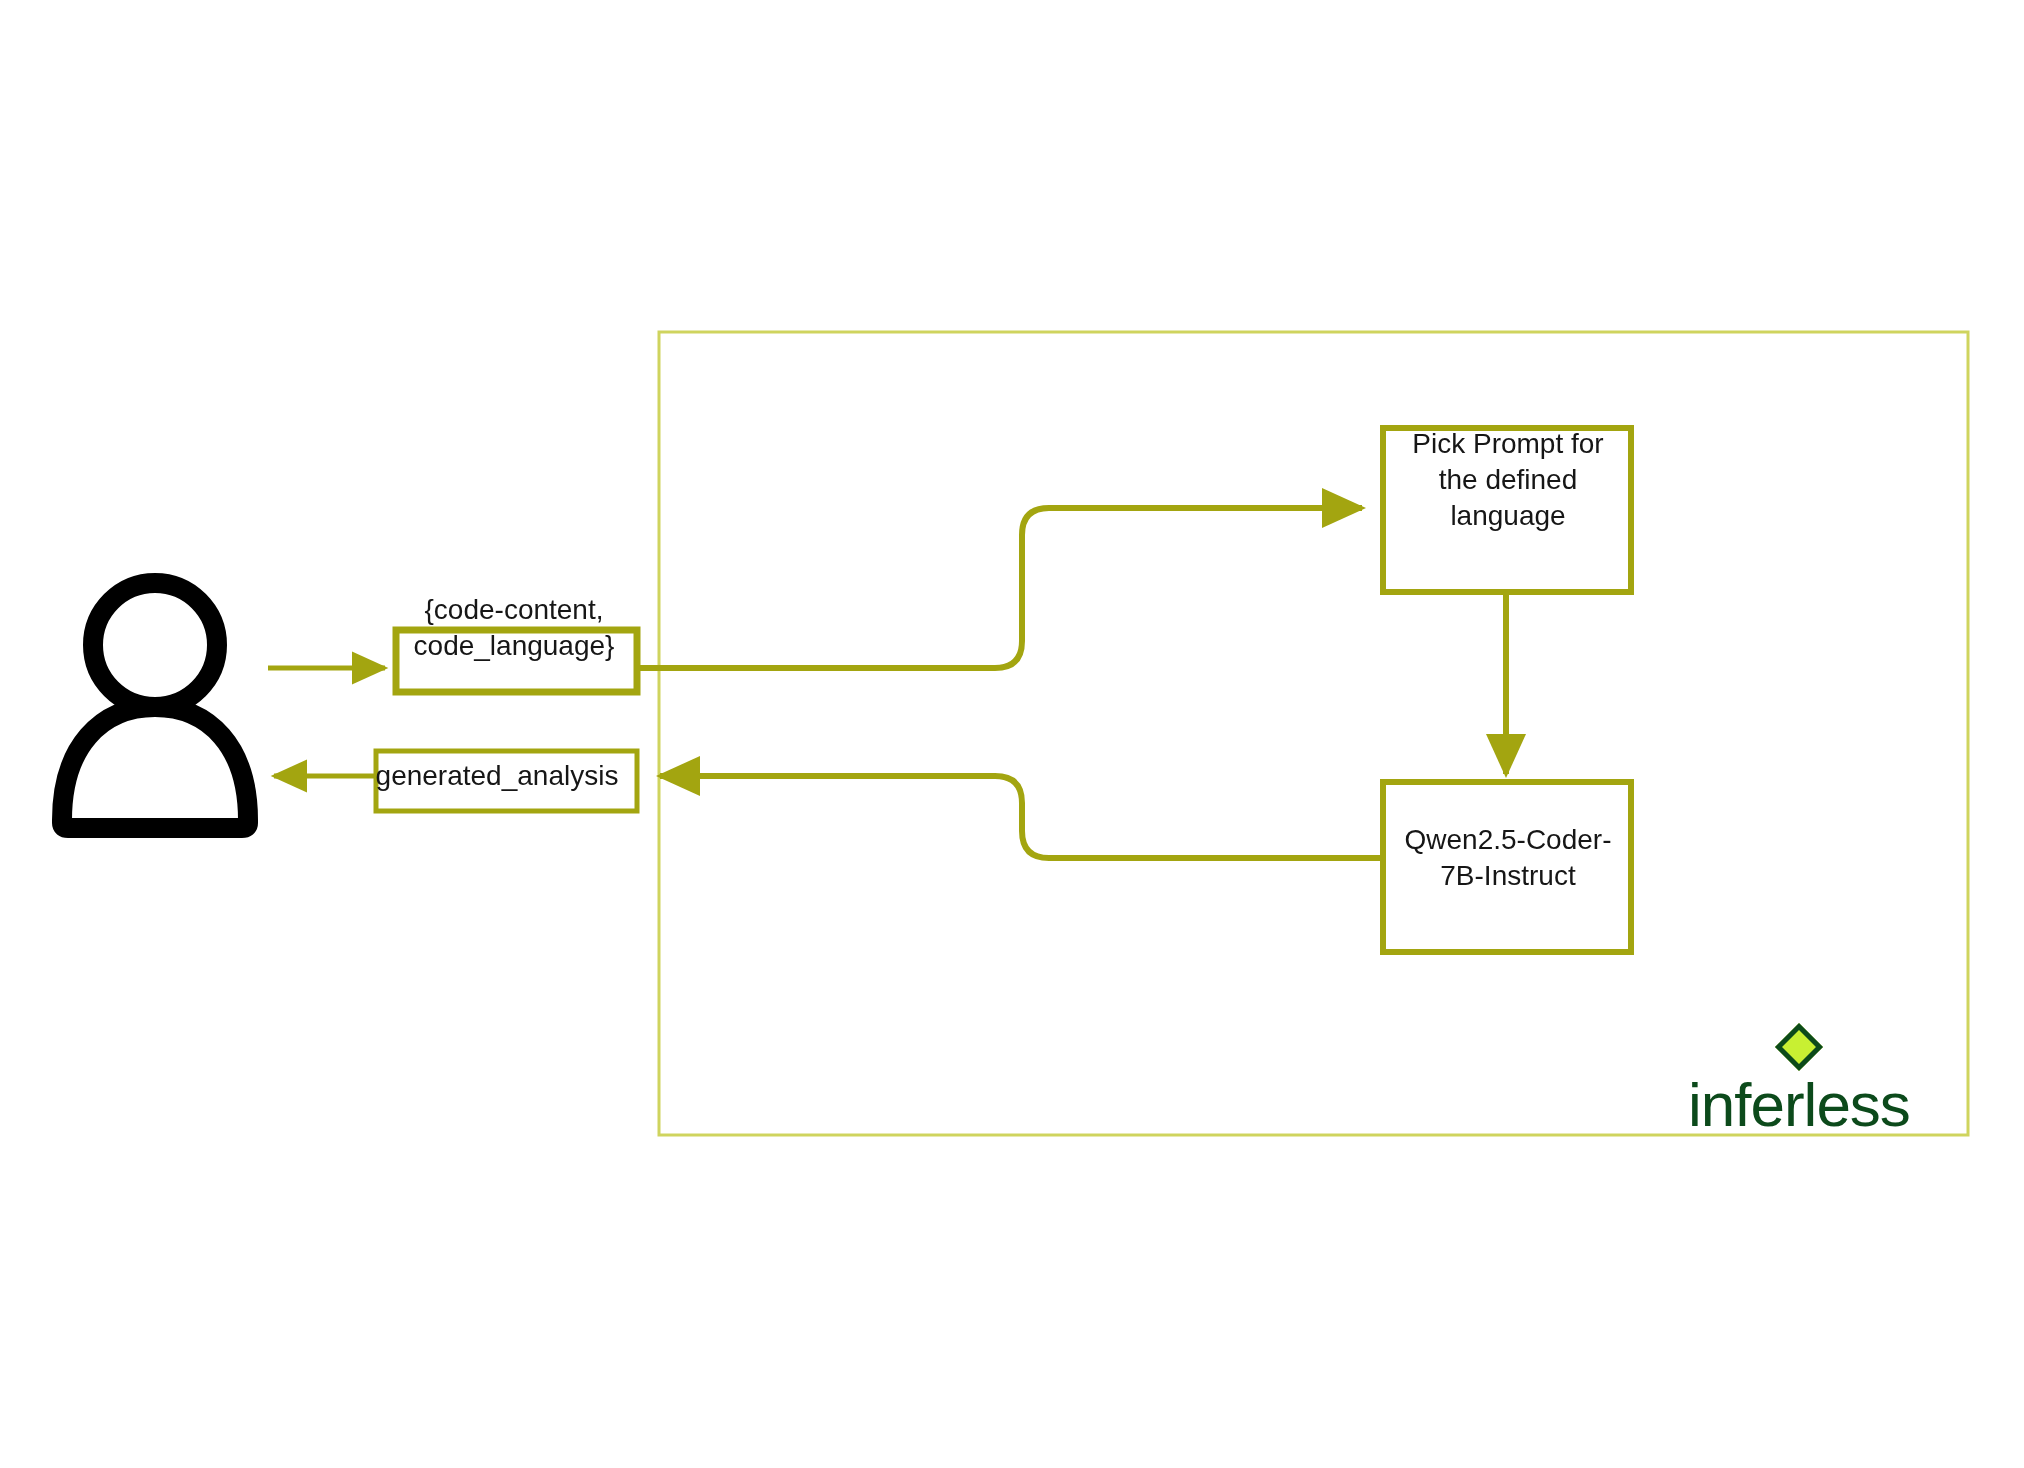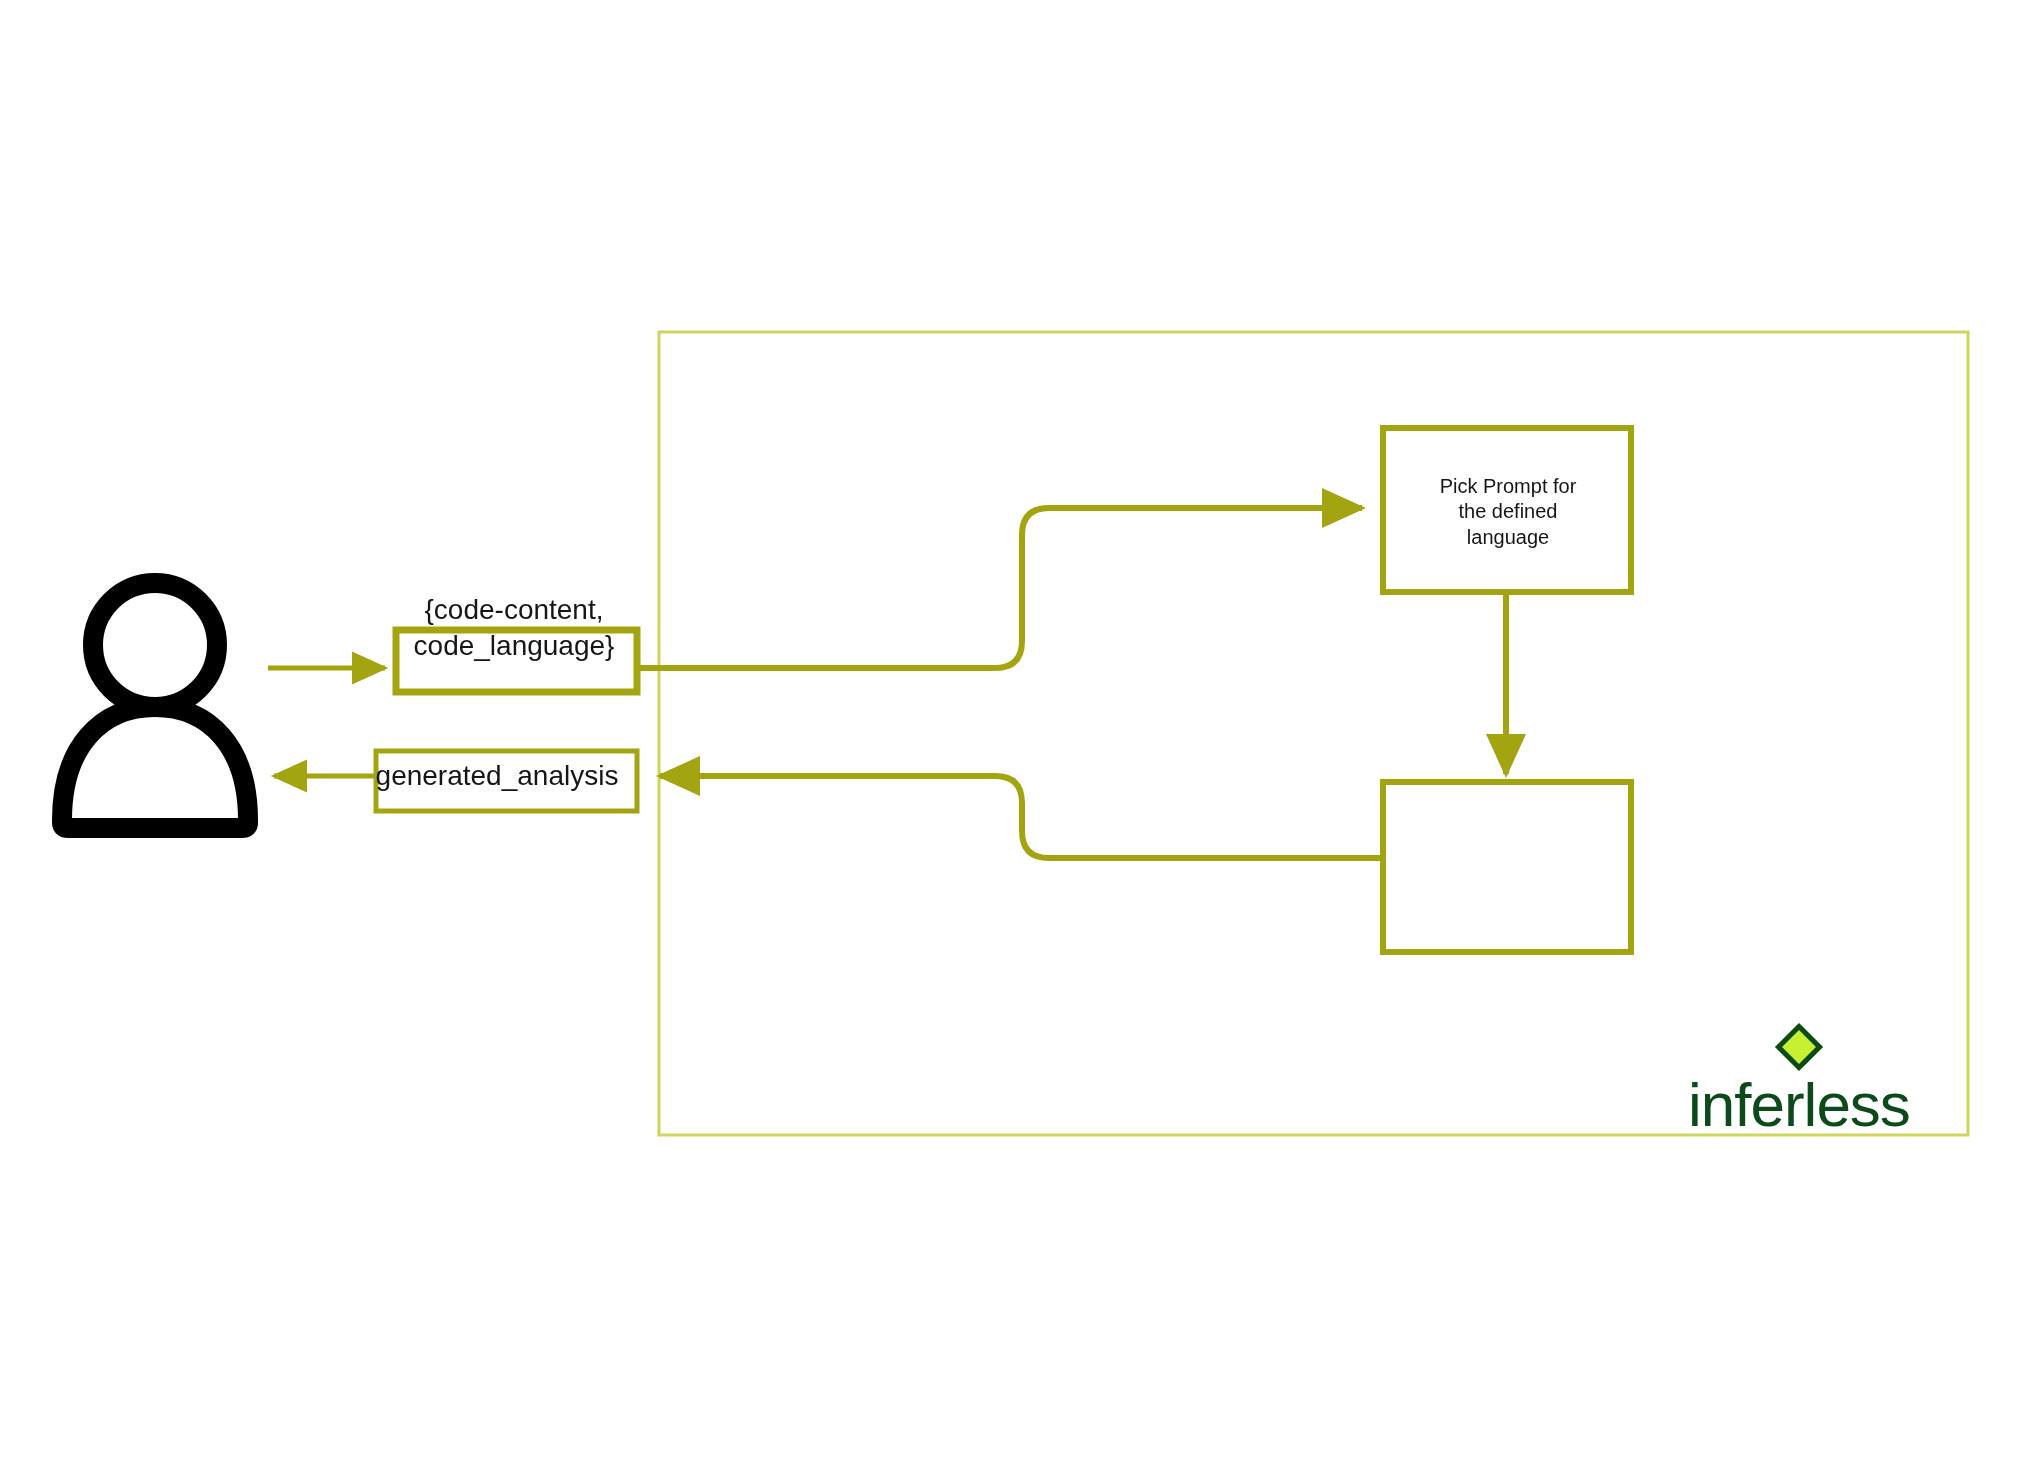--- a/index.html
+++ b/index.html
@@ -48,24 +48,24 @@
   }
   #label-output {
     left: 370px;
     top: 752px;
     width: 254px;
     height: 48px;
     font-size: 28px;
   }
   #label-pick-prompt {
     left: 1392px;
-    top: 452px;
+    top: 420px;
     width: 232px;
     height: 120px;
-    font-size: 20px;
+    font-size: 28px;
   }
   #label-model {
     left: 1392px;
     top: 820px;
     width: 232px;
     height: 76px;
     font-size: 28px;
   }
   #brand-logo {
     position: absolute;
@@ -140,19 +140,21 @@
 
   <div class="box-label" id="label-input">{code-content,
 code_language}</div>
 
   <div class="box-label" id="label-output">generated_analysis</div>
 
   <div class="box-label" id="label-pick-prompt">Pick Prompt for
 the defined
 language</div>
 
+  <div class="box-label" id="label-model">Qwen2.5-Coder-
+7B-Instruct</div>
 
   <div id="brand-logo">
     <span id="brand-diamond-icon"></span>
     <span id="brand-wordmark">inferless</span>
   </div>
 
 </div>
 
 </body></html>

